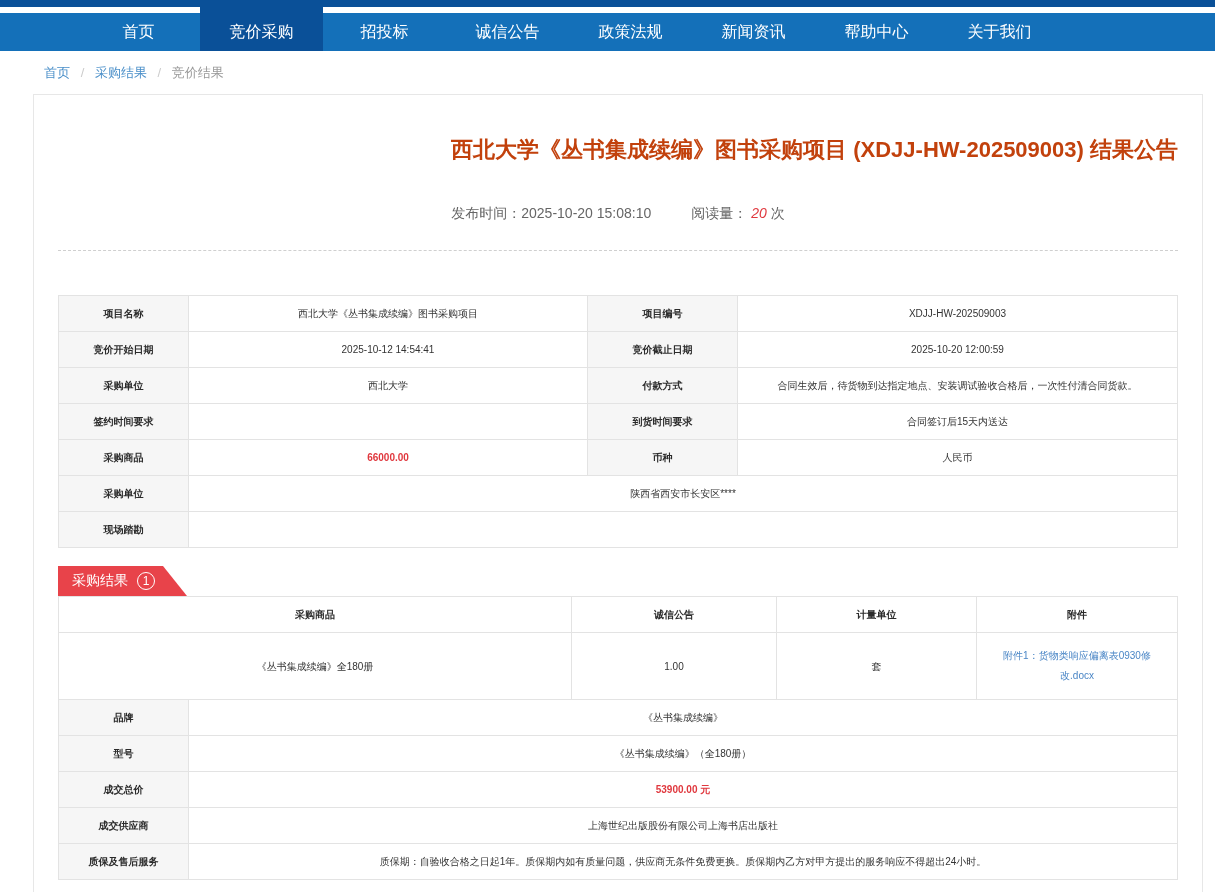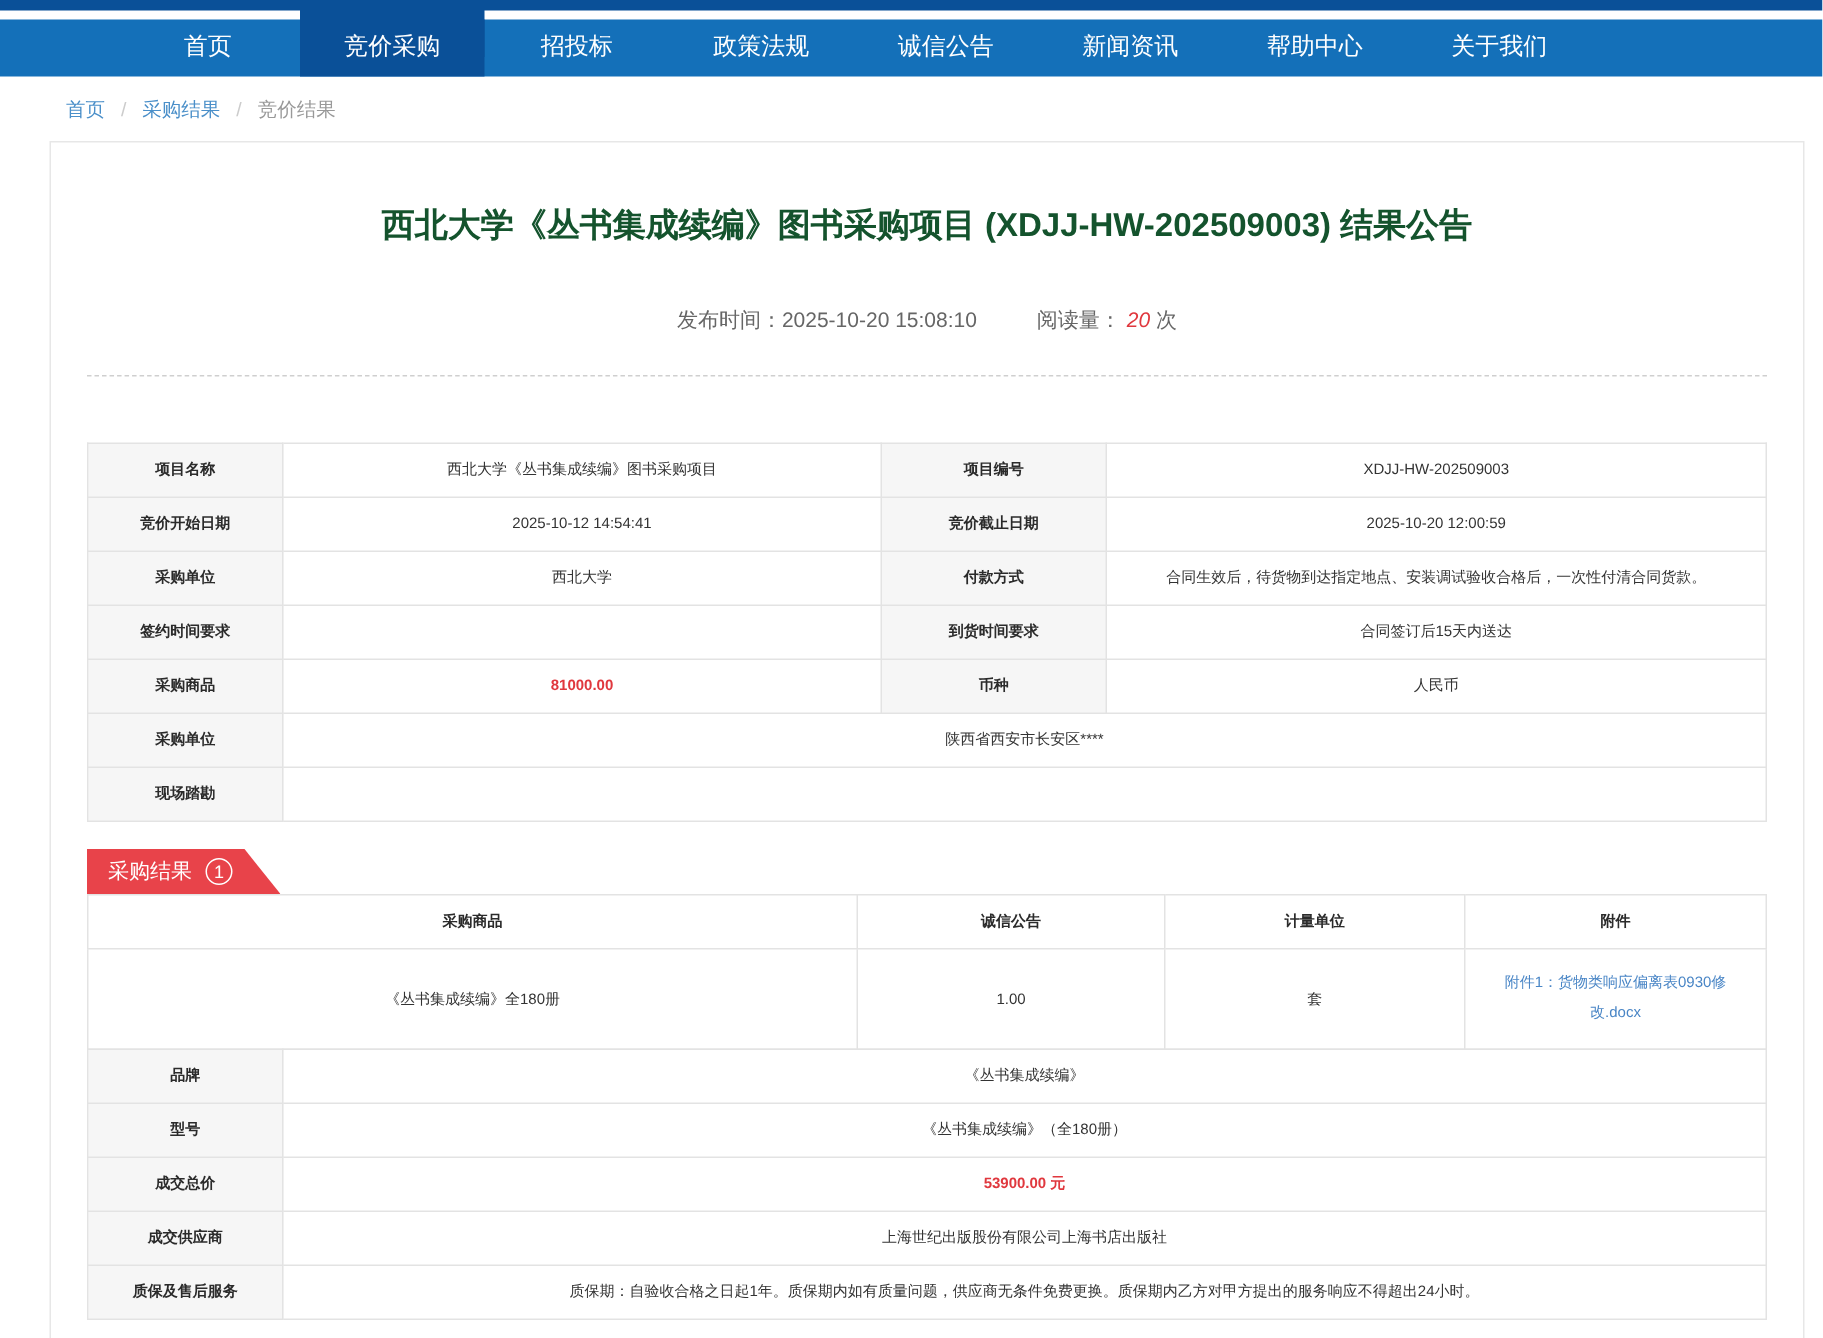--- a/index.html
+++ b/index.html
@@ -40,22 +40,22 @@
   .breadcrumb .sep{color:#ccc;margin:0 7px;}
   .breadcrumb .current{color:#999;margin-top:24px;}
   
   .card{
     margin:0 12px 0 33px;
     border:1px solid #e7e7e7;
     background:#fff;
     padding:0 24px 40px 24px;
   }
   h1.page-title{
-    margin:40px 0 0 0;text-align:center;
-    font-size:22px;font-weight:bold;color:#14532d;
+    margin:40px 0 0 0;text-align:right;
+    font-size:22px;font-weight:bold;color:#c2410c;
   }
   .pub{margin-top:40px;text-align:center;color:#666;font-size:14px;}
   .pub .grp{margin:0 18px;}
   .pub .red-italic{color:var(--price_red);font-style:italic;margin:0 4px;}
   .dashed{margin-top:27px;border-bottom:1px dashed #cfcfcf;}
   
   table{width:100%;border-collapse:collapse;table-layout:fixed;}
   table.info-table{margin-top:44px;}
   th,td{
     border:1px solid var(--border_gray);
@@ -89,22 +89,22 @@
 </style>
 </head>
 <body>
 
 <header>
   <div class="top-strip"></div>
   <nav class="main-nav">
     <a class="nav-item">首页</a>
     <a class="nav-item active">竞价采购</a>
     <a class="nav-item">招投标</a>
+    <a class="nav-item">诚信公告</a>
     <a class="nav-item">政策法规</a>
-    <a class="nav-item">诚信公告</a>
     <a class="nav-item">新闻资讯</a>
     <a class="nav-item">帮助中心</a>
     <a class="nav-item">关于我们</a>
   </nav>
 </header>
 
 <div class="breadcrumb">
   <a>首页</a>
   <span class="sep">/</span>
   <a>采购结果</a>
@@ -150,21 +150,21 @@
       <td class="v">合同生效后，待货物到达指定地点、安装调试验收合格后，一次性付清合同货款。</td>
     </tr>
     <tr>
       <th class="lbl">签约时间要求</th>
       <td class="v"></td>
       <th class="lbl">到货时间要求</th>
       <td class="v">合同签订后15天内送达</td>
     </tr>
     <tr>
       <th class="lbl">采购商品</th>
-      <td class="v red-val">81000.00</td>
+      <td class="v red-val">66000.00</td>
       <th class="lbl">币种</th>
       <td class="v">人民币</td>
     </tr>
     <tr>
       <th class="lbl">采购单位</th>
       <td class="v" colspan="3">陕西省西安市长安区****</td>
     </tr>
     <tr>
       <th class="lbl">现场踏勘</th>
       <td class="v" colspan="3"></td>

